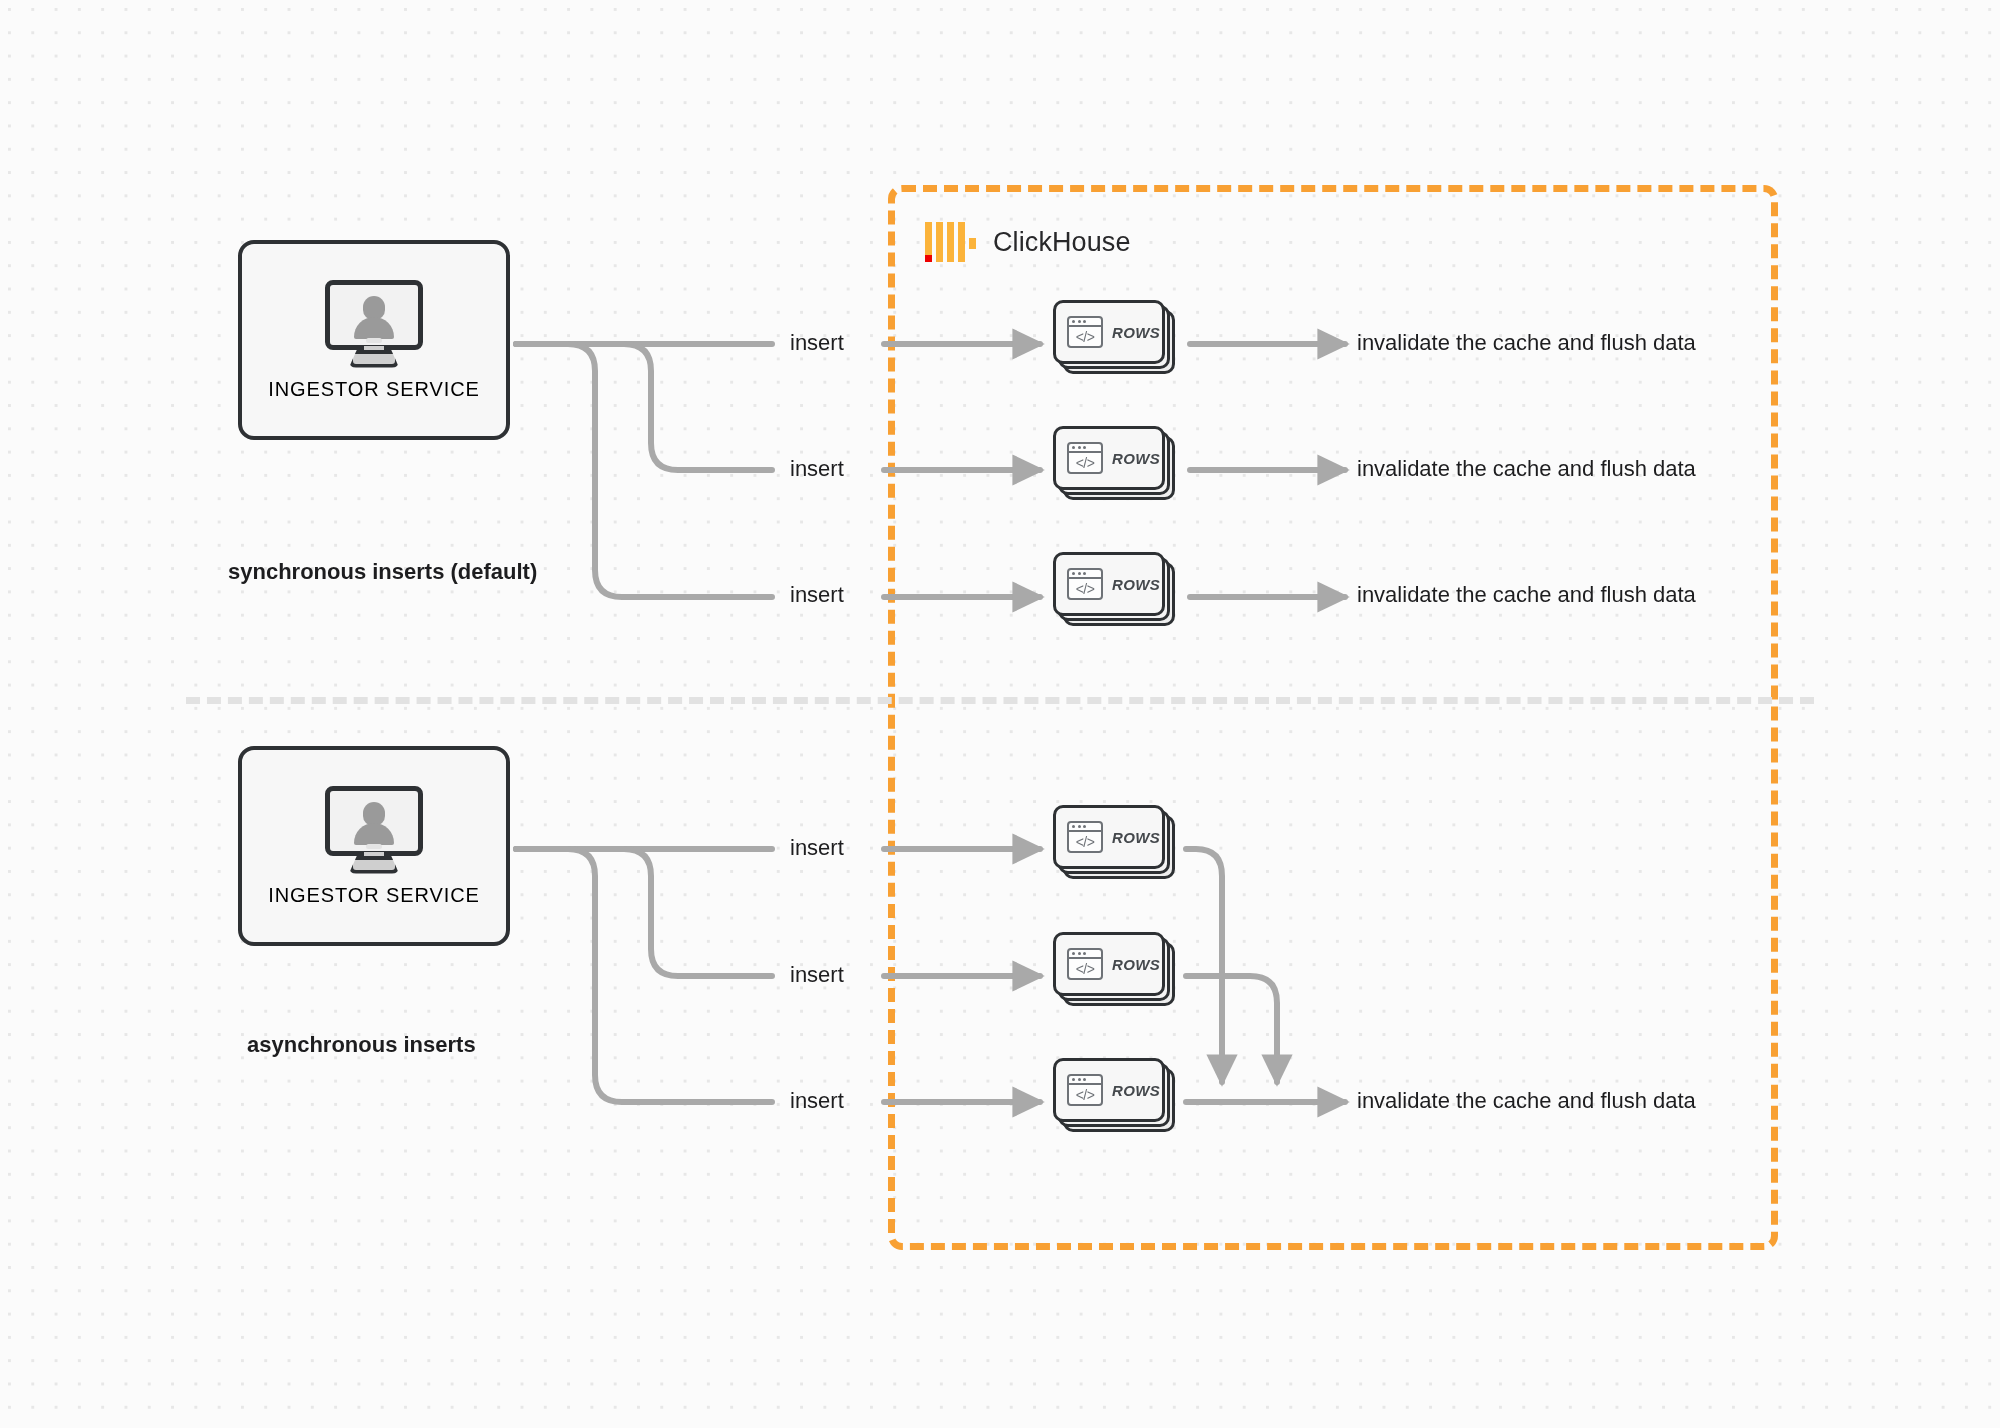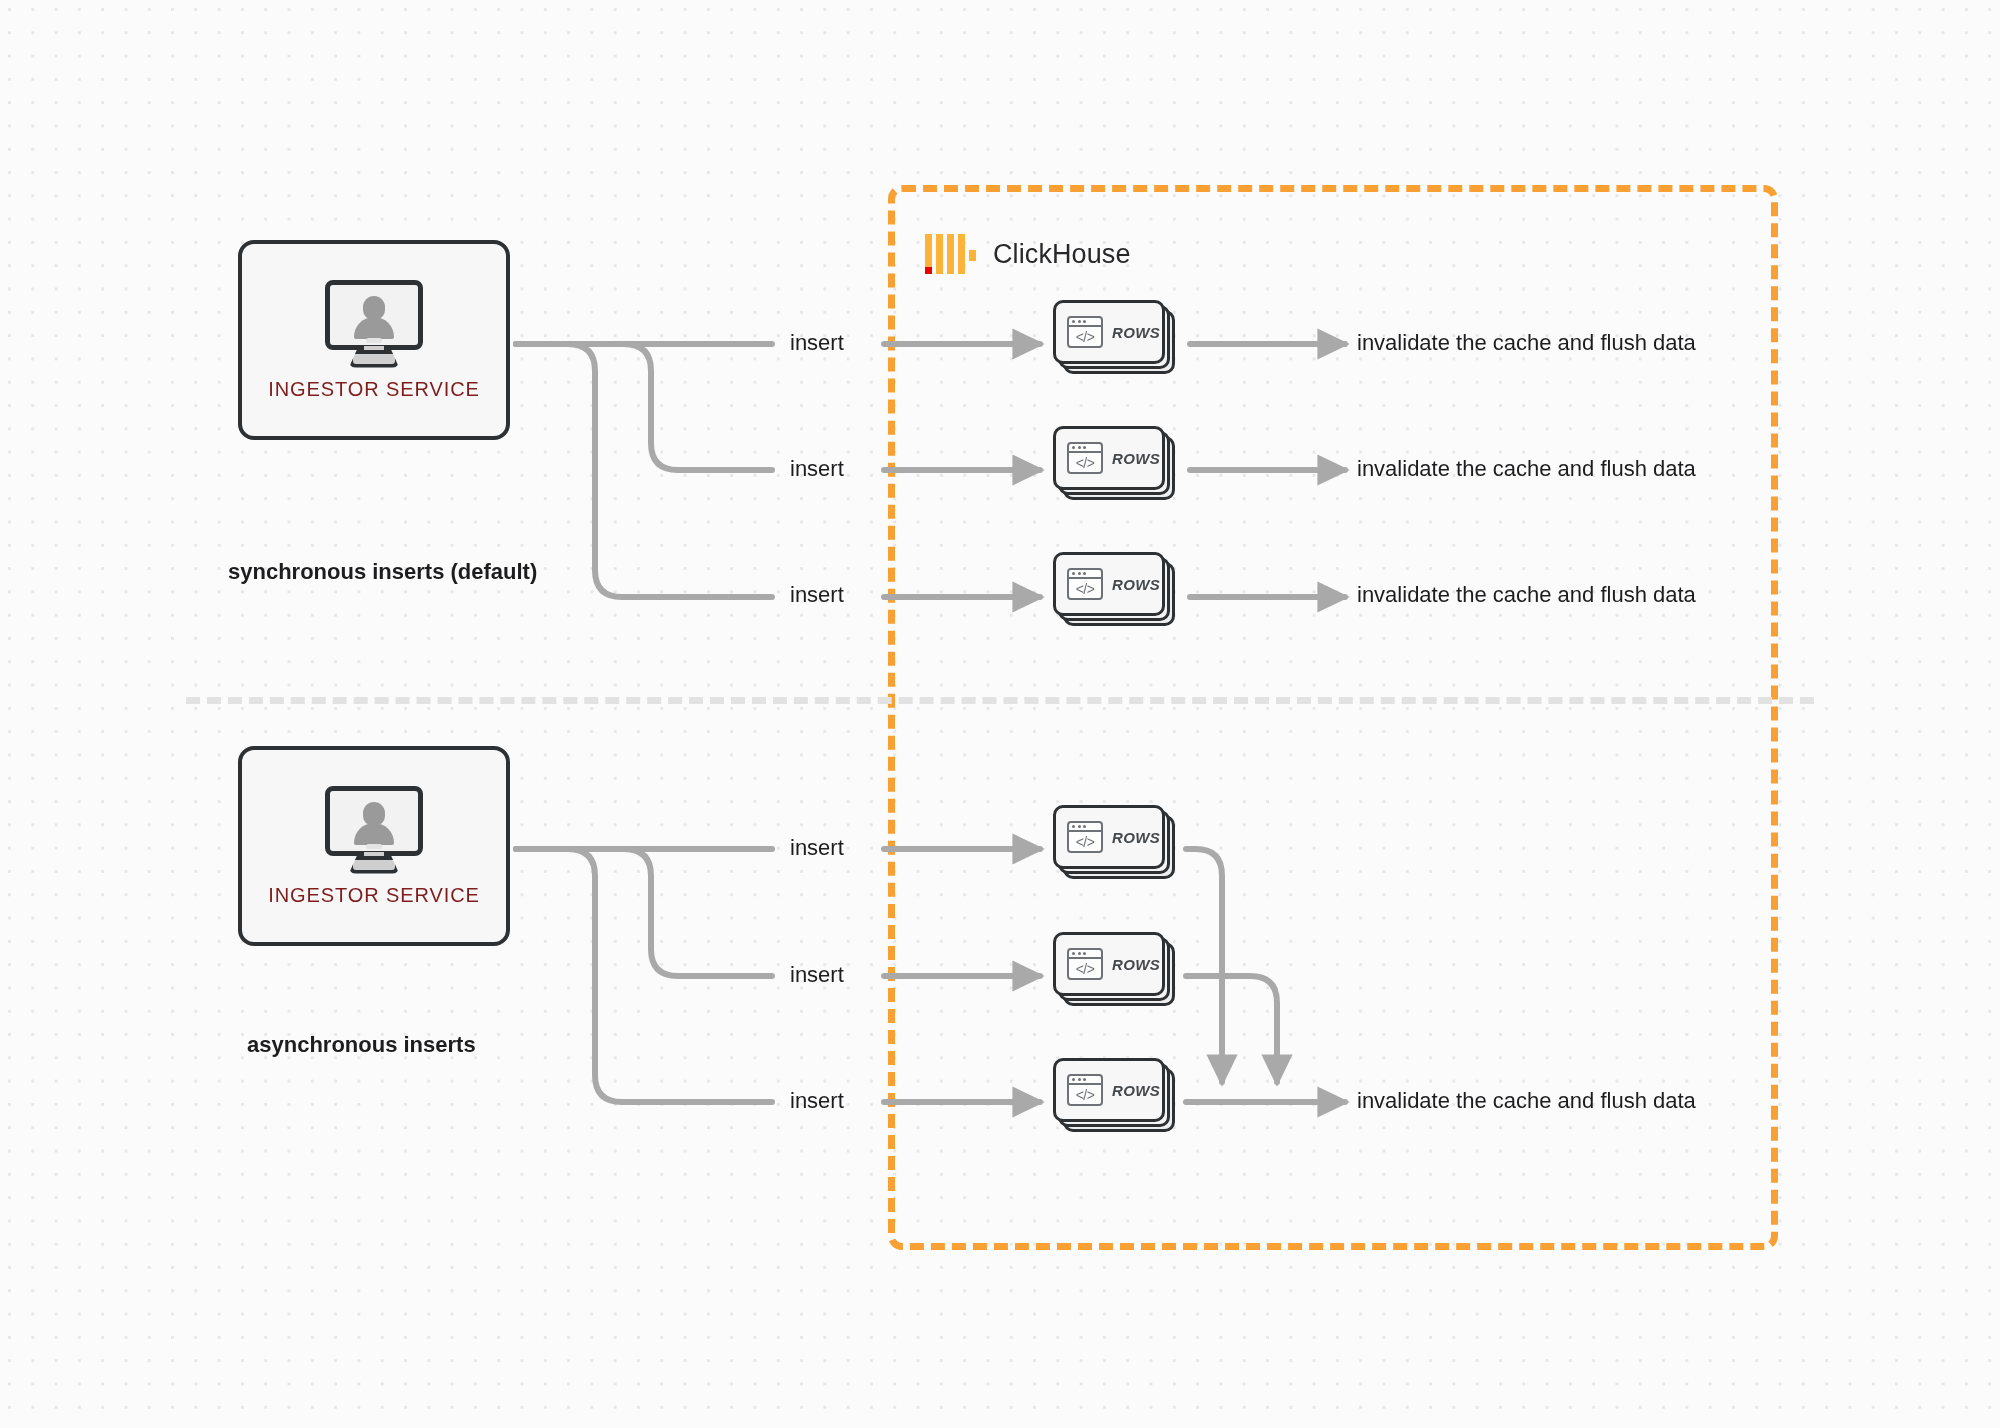--- a/index.html
+++ b/index.html
@@ -25,21 +25,20 @@
     position: absolute;
     border: 7px dashed #f8a033;
     border-radius: 14px;
     box-sizing: border-box;
   }
   .ch-logo-wrap {
     position: absolute;
     display: flex;
     align-items: center;
     gap: 22px;
-    margin-top: 12px;
   }
   .ch-mark {
     position: relative;
     width: 46px;
     height: 40px;
   }
   .ch-mark i {
     position: absolute;
     top: 0;
     width: 7px;
@@ -133,21 +132,21 @@
   }
   .monitor .body {
     position: absolute;
     left: 29px; top: 37px;
     width: 40px; height: 22px;
     background: #9a9a9a;
     border-radius: 20px 20px 2px 2px;
   }
   .ingestor-label {
     font-size: 20px;
-    color: #7f1d1d;
+    color: #000000;
     letter-spacing: 0.9px;
   }
 
   
   .section-caption {
     position: absolute;
     font-size: 22px;
     font-weight: bold;
     color: #1d1d1f;
     white-space: nowrap;

